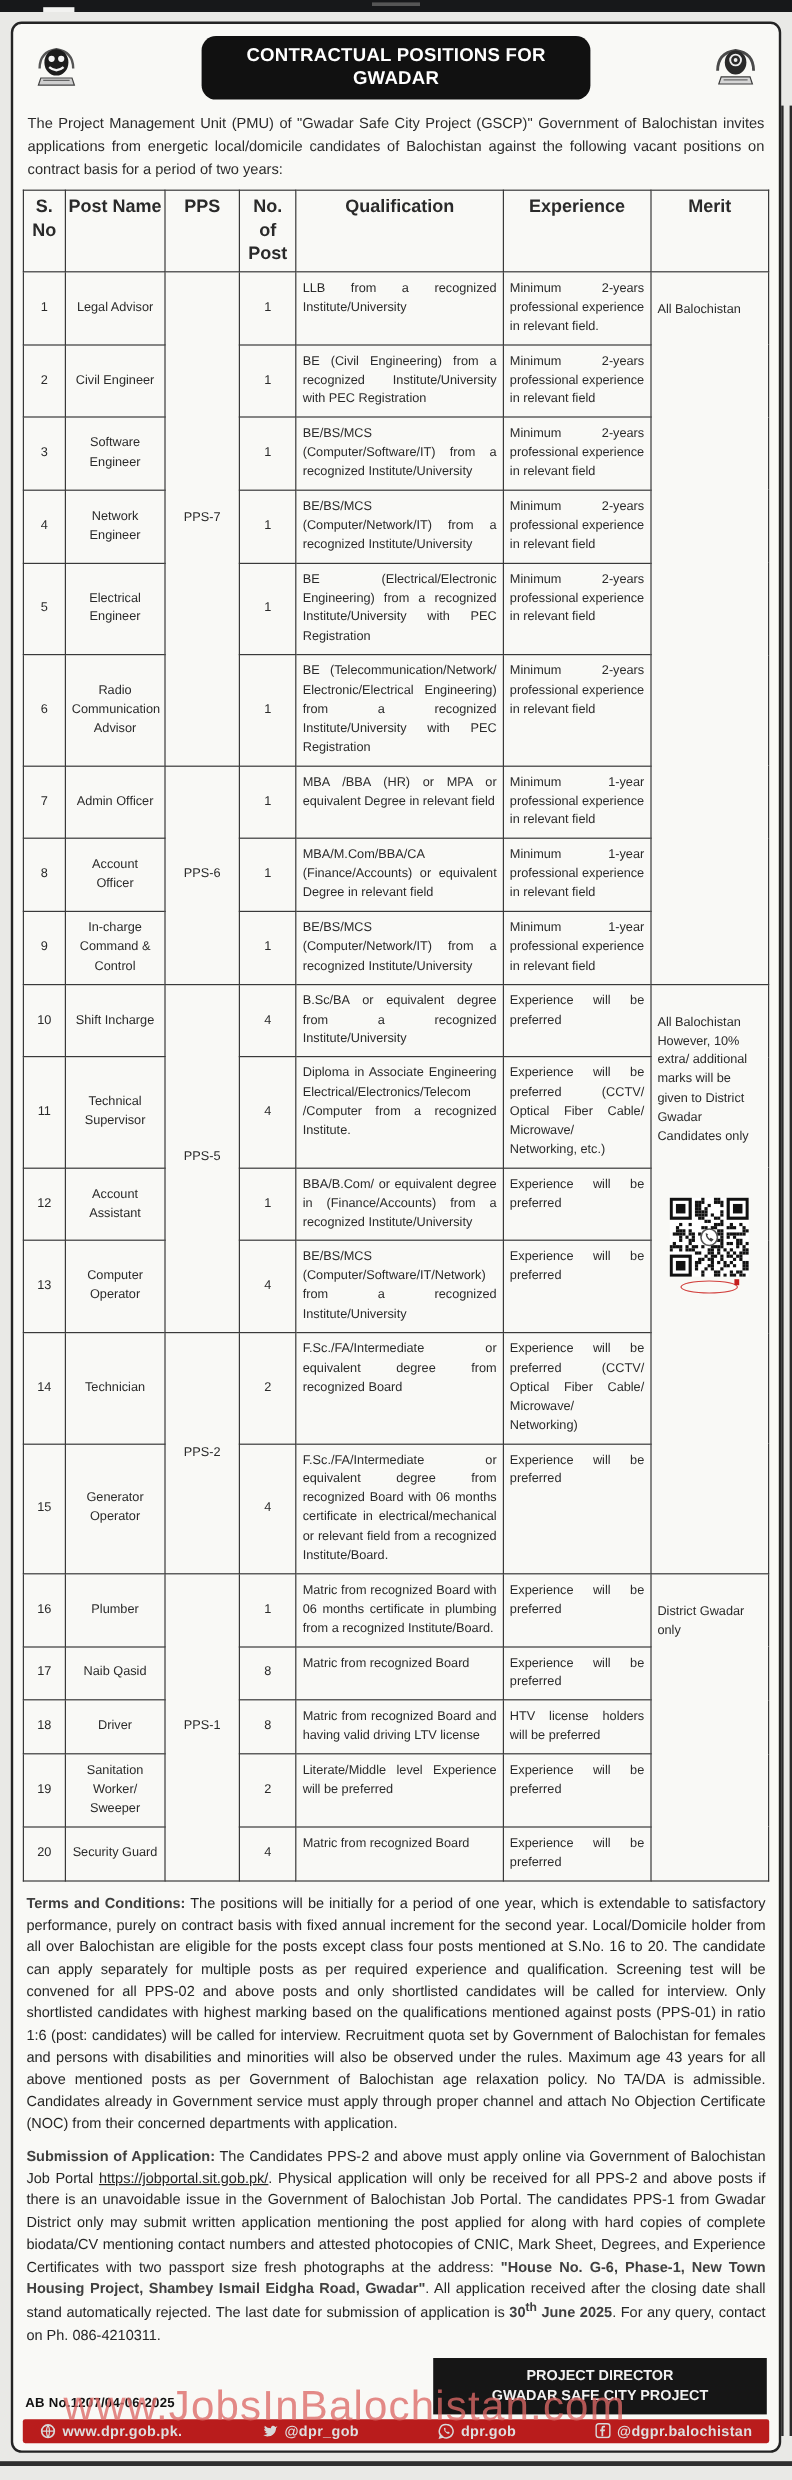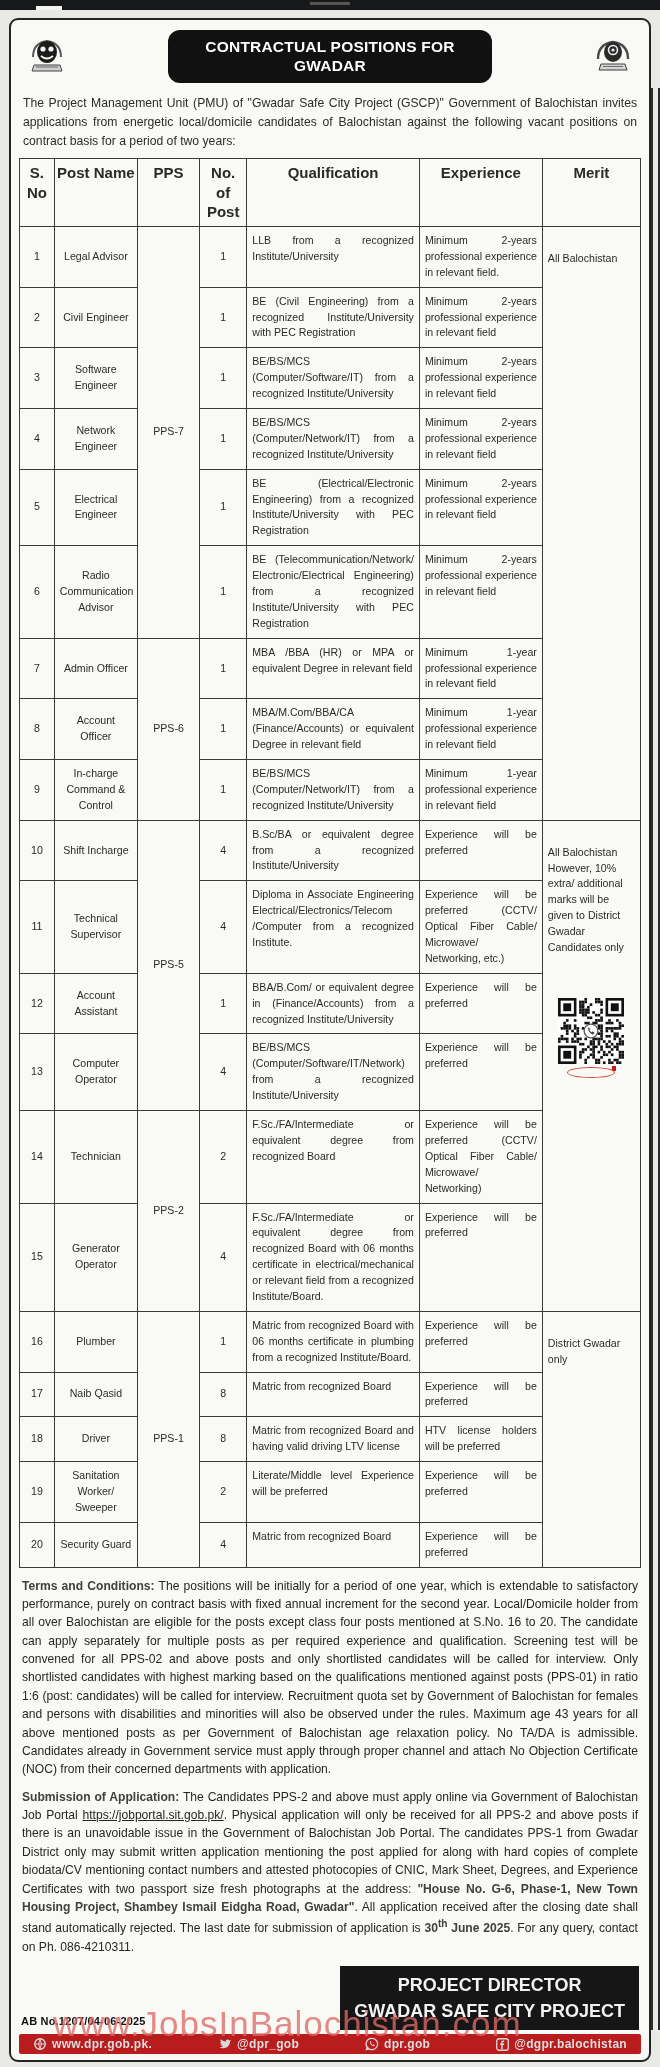--- a/index.html
+++ b/index.html
@@ -50,21 +50,21 @@
   .qr-stamp{margin-top:3px;width:46px;height:9px;border:1px solid #d2413e;border-radius:50%/50%;position:relative;}
   .qr-stamp i{position:absolute;right:-2px;top:-2px;width:4px;height:5px;background:#c41f1f;display:block;}
 
   .terms{margin:9px 3px 0 3px;font-size:12.1px;line-height:1.52;text-align:justify;color:#262626;}
   .terms b{color:#404040;}
   .link{text-decoration:underline;color:#262626;}
 
   .bottom-row{display:flex;justify-content:space-between;align-items:flex-end;margin:10px 2px 4px 2px;}
   .ab-no{font-weight:bold;font-size:11px;color:#111;margin-bottom:3px;letter-spacing:.2px;}
   .director-box{
-    background:#161616;color:#f2f2f2;text-align:center;font-weight:bold;font-size:18px;
+    background:#161616;color:#f2f2f2;text-align:center;font-weight:bold;font-size:12px;
     padding:6px 14px;line-height:1.45;min-width:250px;
   }
   .social-bar{
     background:#b91c1c;color:#dedede;display:flex;justify-content:space-between;align-items:center;
     padding:3px 14px;font-weight:bold;font-size:12px;letter-spacing:.3px;border-radius:2px;
   }
   .social-item{display:flex;align-items:center;gap:5px;}
   .social-item svg{display:block;}
 
   .watermark{

